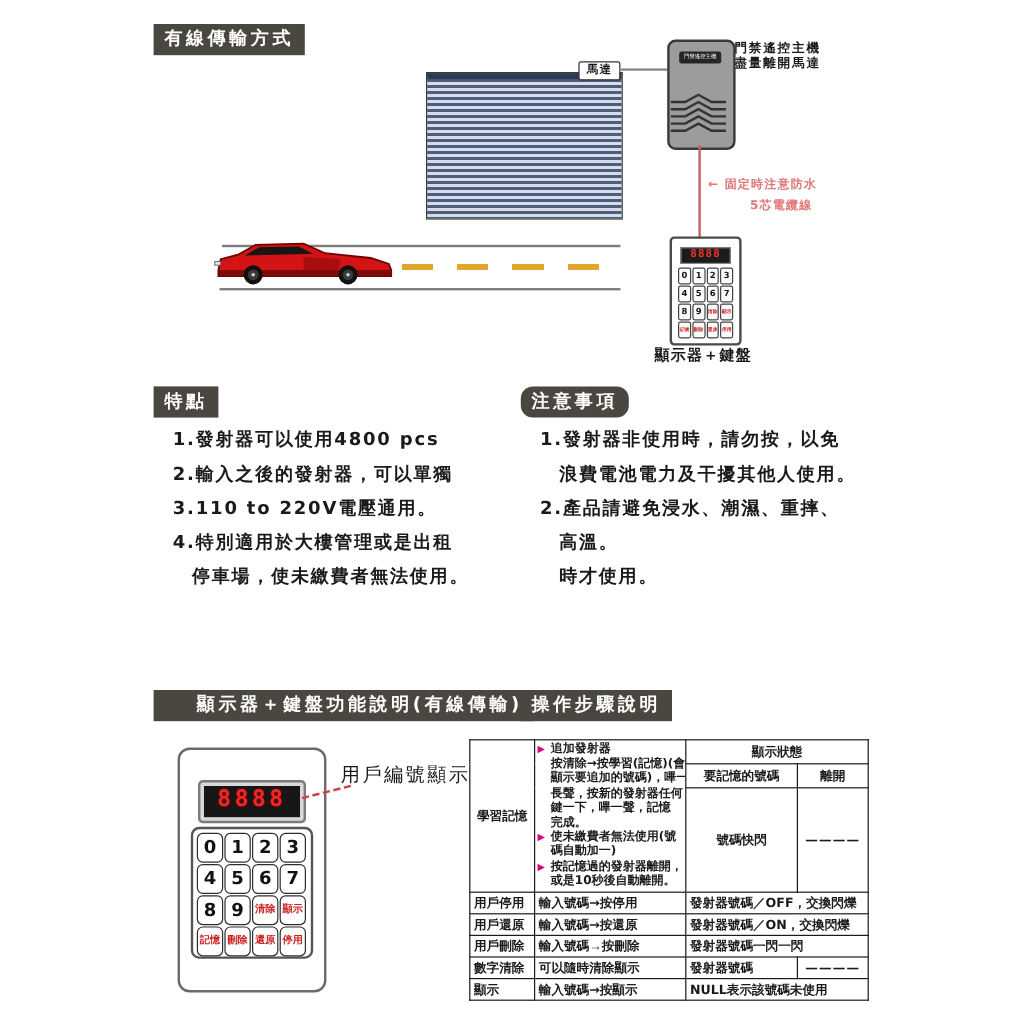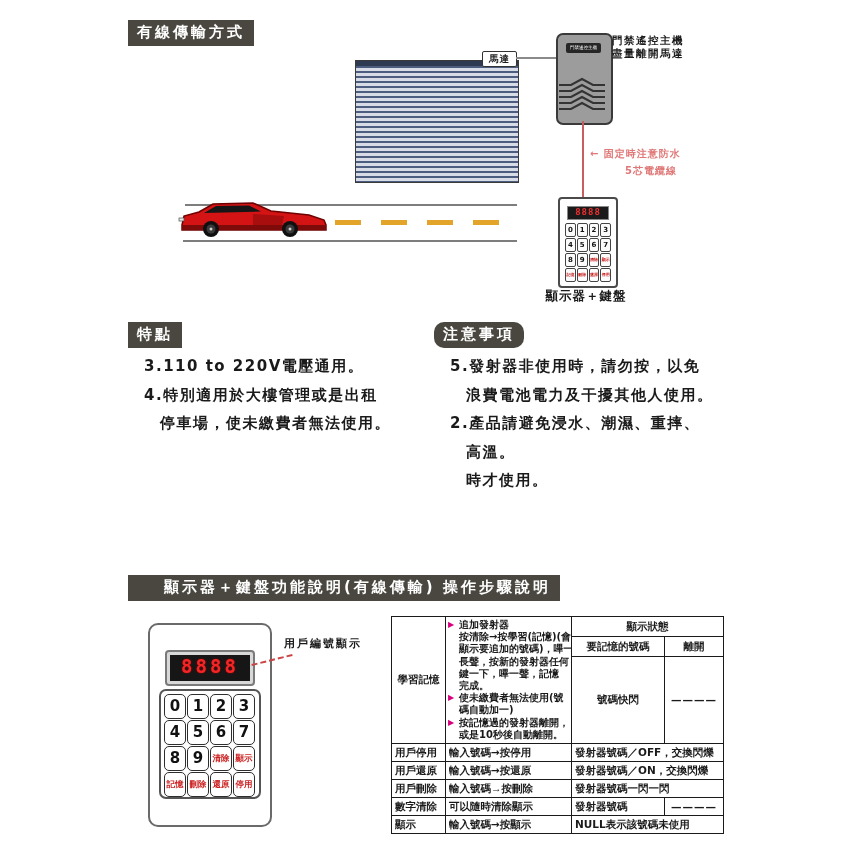--- a/index.html
+++ b/index.html
@@ -60,21 +60,21 @@
                  text-shadow:0 0 2px #a00;}
   .keys-panel{position:absolute;left:9px;top:64px;width:98px;height:106px;border:2px solid #555;
               border-radius:7px;background:#fff;}
   .keys-grid{position:absolute;left:3px;top:3px;width:88px;display:grid;
              grid-template-columns:repeat(4,22px);gap:1px;}
   .key{height:23px;border:1.5px solid #2e2e2e;border-radius:5px;background:#fff;text-align:center;}
   .key.num{font-size:15px;font-weight:bold;line-height:22px;color:#111;}
   .key.fn{font-size:8.5px;font-weight:bold;line-height:22px;color:#c22;letter-spacing:0;}
   .leader{position:absolute;left:251px;top:659px;width:42px;height:0;
           border-top:2px dashed #cc4343;transform:rotate(-14deg);}
-  .user-id-note{position:absolute;left:284px;top:636px;font-size:11px;font-weight:bold;
+  .user-id-note{position:absolute;left:284px;top:636px;font-size:16px;font-weight:normal;
                 letter-spacing:2px;white-space:nowrap;}
   
   .steps-table{position:absolute;left:391px;top:616px;width:332px;border-collapse:collapse;
                table-layout:fixed;}
   .steps-table td{border:1.5px solid #1a1a1a;font-size:10.5px;font-weight:bold;
                   padding:0 3px;vertical-align:middle;overflow:hidden;white-space:nowrap;}
   .c-center{text-align:center;}
   .c-bullets{vertical-align:top !important;padding:2px 2px !important;white-space:normal !important;}
   .bl{display:flex;line-height:12.2px;font-size:10px;white-space:nowrap;}
   .bl .mk{flex:0 0 11px;color:#d6007e;font-size:8px;line-height:12.2px;}
@@ -149,28 +149,30 @@
     <circle cx="66" cy="70" r="9" fill="#3a3a3a"></circle>
     <circle cx="66" cy="70" r="3" fill="#cfcfcf"></circle>
     <circle cx="224" cy="70" r="16" fill="#101010"></circle>
     <circle cx="224" cy="70" r="9" fill="#3a3a3a"></circle>
     <circle cx="224" cy="70" r="3" fill="#cfcfcf"></circle>
     <rect x="2" y="48" width="10" height="6" fill="#e8e8e8" stroke="#555" stroke-width="1.5"></rect>
   </svg>
 
   <div class="badge" style="left:128px;top:322px;">特點</div>
   <div class="biglist" style="left:144px;top:352px;">
+    <div>1.發射器可以使用4800 pcs</div>
+    <div>2.輸入之後的發射器，可以單獨</div>
     <div>3.110 to 220V電壓通用。</div>
     <div>4.特別適用於大樓管理或是出租</div>
     <div class="indent">停車場，使未繳費者無法使用。</div>
   </div>
 
   <div class="badge" style="left:434px;top:322px;border-radius:10px;">注意事項</div>
   <div class="biglist" style="left:450px;top:352px;">
-    <div>5.發射器非使用時，請勿按，以免</div>
+    <div>1.發射器非使用時，請勿按，以免</div>
     <div class="indent">浪費電池電力及干擾其他人使用。</div>
     <div>2.產品請避免浸水、潮濕、重摔、</div>
     <div class="indent">高溫。</div>
     <div class="indent">時才使用。</div>
   </div>
 
   <div class="badge" style="left:128px;top:575px;padding-left:36px;">顯示器＋鍵盤功能說明(有線傳輸)</div>
 
   <div class="device">
     <div class="display-outer">

